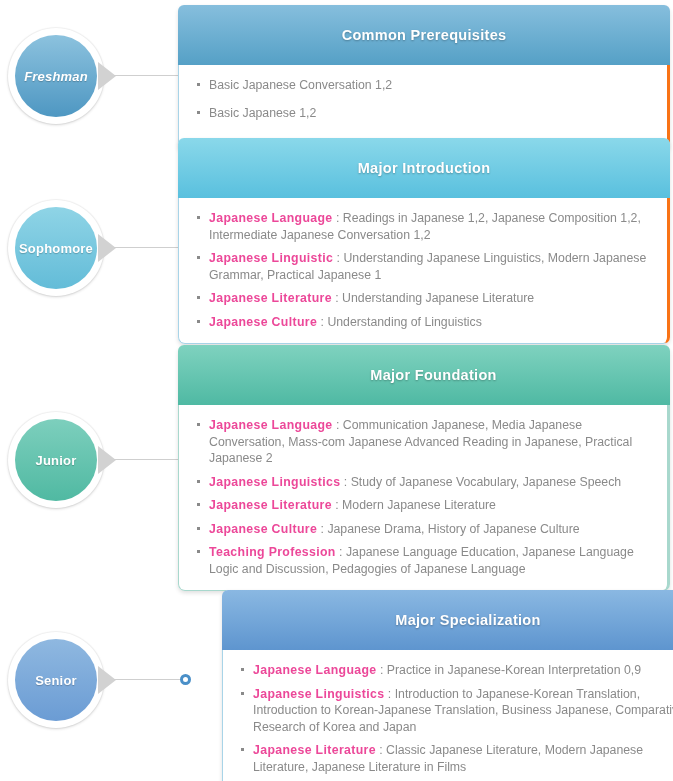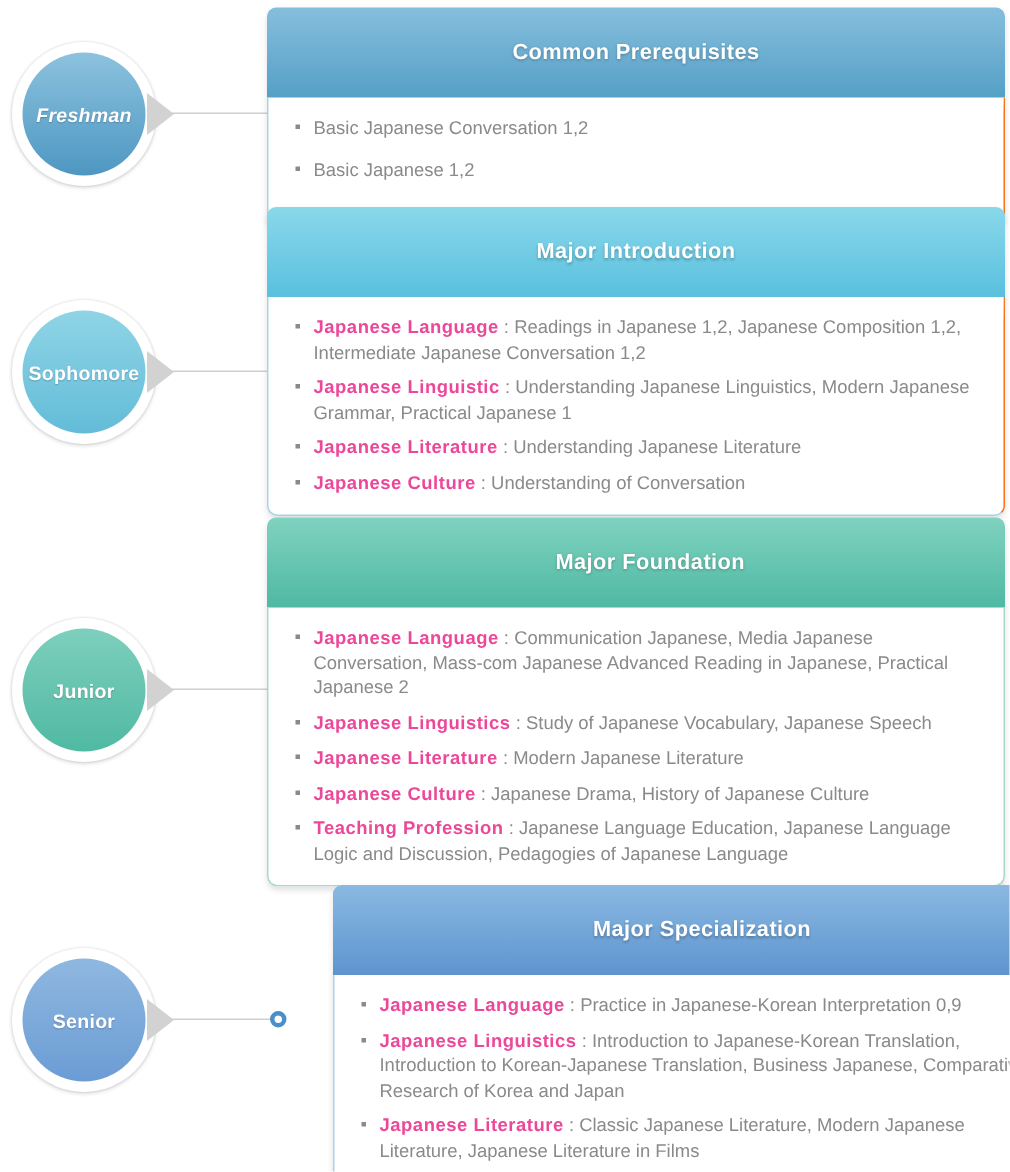--- a/index.html
+++ b/index.html
@@ -112,21 +112,21 @@
   }
   .card-header-title {
     color: #ffffff;
     font-size: 14.5px;
     font-weight: bold;
     letter-spacing: 0.3px;
     text-shadow: 0 1px 2px rgba(0,0,0,0.28);
   }
   .card-body {
     border-left: 1px solid #a8d4e8;
-    border-right: 1px solid #f97316;
+    border-right: 3px solid #f97316;
     border-bottom: 1px solid #a8d4e8;
     border-radius: 0 0 7px 7px;
     background: #ffffff;
     padding: 12px 14px 13px 18px;
     box-sizing: border-box;
   }
   .card-body.greenish {
     border-left-color: #a8d8cd;
     border-right-color: #a8d8cd;
     border-bottom-color: #a8d8cd;
@@ -206,21 +206,21 @@
       </div>
       <div class="stage-card" style="top: 0px;">
         <div class="card-header" style="background: linear-gradient(rgb(138, 216, 234) 0%, rgb(89, 192, 222) 100%);">
           <span class="card-header-title">Major Introduction</span>
         </div>
         <div class="card-body">
           <ul class="course-list">
             <li class="course-item"><span class="bullet-dot"></span><span class="course-cat">Japanese Language</span><span class="course-sep"> : </span><span class="course-text">Readings in Japanese 1,2, Japanese Composition 1,2, Intermediate Japanese Conversation 1,2</span></li>
             <li class="course-item"><span class="bullet-dot"></span><span class="course-cat">Japanese Linguistic</span><span class="course-sep"> : </span><span class="course-text">Understanding Japanese Linguistics, Modern Japanese Grammar, Practical Japanese 1</span></li>
             <li class="course-item"><span class="bullet-dot"></span><span class="course-cat">Japanese Literature</span><span class="course-sep"> : </span><span class="course-text">Understanding Japanese Literature</span></li>
-            <li class="course-item"><span class="bullet-dot"></span><span class="course-cat">Japanese Culture</span><span class="course-sep"> : </span><span class="course-text">Understanding of Conversation</span></li>
+            <li class="course-item"><span class="bullet-dot"></span><span class="course-cat">Japanese Culture</span><span class="course-sep"> : </span><span class="course-text">Understanding of Linguistics</span></li>
           </ul>
         </div>
       </div>
     </div>
     <div class="stage-row" style="top: 345px;">
       <div class="stage-badge" style="top: 67px;">
         <div class="circle-ring">
           <div class="circle-fill" style="background: linear-gradient(rgb(125, 207, 189) 0%, rgb(80, 185, 162) 100%);">
             <span class="circle-label">Junior</span>
           </div>

